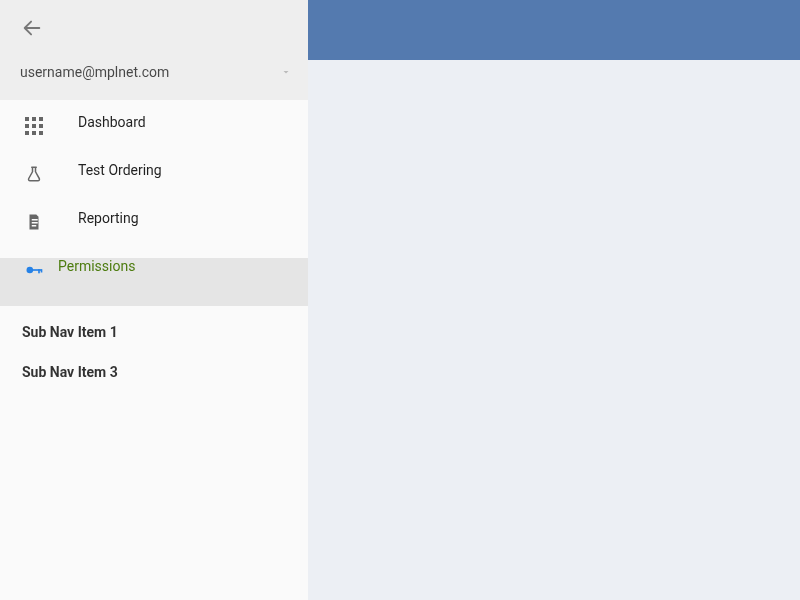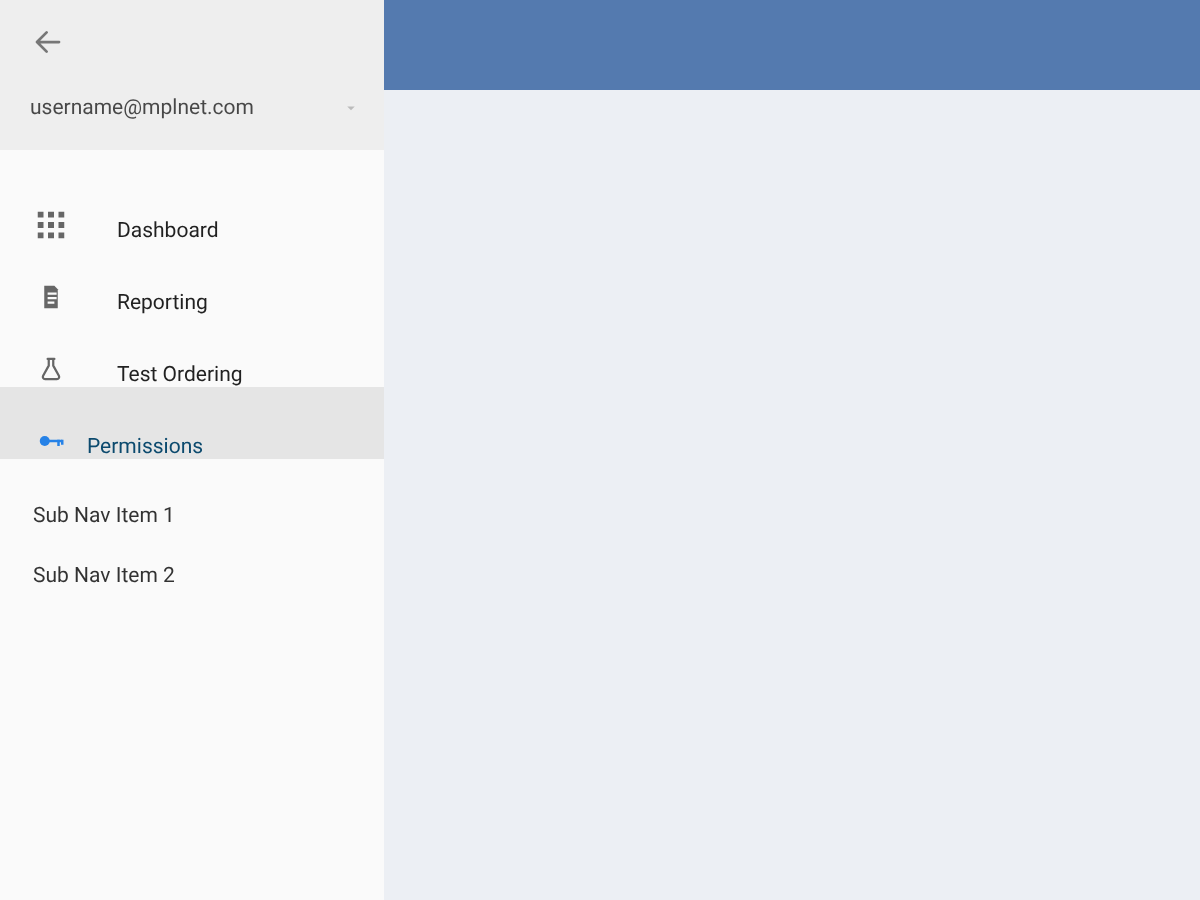--- a/index.html
+++ b/index.html
@@ -1,31 +1,31 @@
 <!DOCTYPE html>
 <html><head>
   <meta charset="utf-8">
   <style>
     * { box-sizing: border-box; margin: 0; padding: 0; }
     body { font-family: Roboto, Arial, sans-serif; width: 800px; height: 600px; overflow: hidden; background: #eceff4; }
     .app { display: flex; width: 800px; height: 600px; }
-    .sidebar { width: 256px; background: #fafafa; display: flex; flex-direction: column; box-shadow: 1px 0 2px rgba(0,0,0,0.05); }
+    .sidebar { width: 308px; background: #fafafa; display: flex; flex-direction: column; box-shadow: 1px 0 2px rgba(0,0,0,0.05); }
     .sidebar-header { background: #eeeeee; padding: 16px 16px 20px 20px; }
     .back-arrow { width: 24px; height: 24px; display: flex; align-items: center; justify-content: center; cursor: pointer; margin-bottom: 24px; color: #777; }
     .user-row { display: flex; align-items: center; justify-content: space-between; cursor: pointer; }
     .user-email { font-size: 14px; color: rgba(0,0,0,0.70); }
     .dropdown-caret { color: #bbb; }
     .nav { padding-top: 14px; }
-    .nav-item { display: flex; align-items: flex-end; height: 48px; padding: 0 20px 0 22px; cursor: pointer; }
+    .nav-item { display: flex; align-items: flex-start; height: 48px; padding: 0 20px 0 22px; cursor: pointer; }
     .nav-icon { width: 24px; height: 24px; display: flex; align-items: center; justify-content: center; color: #666; flex-shrink: 0; }
     .nav-label { margin-left: 32px; font-size: 14px; color: rgba(0,0,0,0.87); }
     .nav-item.active { background: #e5e5e5; }
     .nav-item.active .nav-icon { color: #2682e7; }
-    .nav-item.active .nav-label { color: #0c4a6e; margin-left: 12px; }
-    .subnav { padding-top: 18px; }
+    .nav-item.active .nav-label { color: #4d7c0f; margin-left: 12px; }
+    .subnav { padding-top: 6px; font-weight: bold; }
     .subnav-item { height: 40px; display: flex; align-items: center; padding: 0 22px; font-size: 14px; color: rgba(0,0,0,0.80); cursor: pointer; }
     .main { flex: 1; display: flex; flex-direction: column; }
     .topbar { height: 60px; background: #547aaf; }
     .content { flex: 1; background: #eceff4; }
     svg { display: block; }
   </style>
 </head>
 <body>
 
 <div class="app">
@@ -61,37 +61,37 @@
               <rect x="0" y="14" width="4" height="4"></rect>
               <rect x="7" y="14" width="4" height="4"></rect>
               <rect x="14" y="14" width="4" height="4"></rect>
             </svg>
         </span>
         <span class="nav-label">Dashboard</span>
       </div>
 
       <div class="nav-item">
         <span class="nav-icon">
+          <svg width="18" height="18" viewBox="0 0 24 24" fill="none" stroke="currentColor" stroke-width="2" stroke-linecap="round" stroke-linejoin="round">
+              <path d="M9 3h6M10 3v6l-5 9a2 2 0 0 0 1.75 3h10.5A2 2 0 0 0 19 18l-5-9V3"></path>
+            </svg>
+        </span>
+        <span class="nav-label">Test Ordering</span>
+      </div>
+
+      <div class="nav-item">
+        <span class="nav-icon">
           <svg width="18" height="18" viewBox="0 0 24 24" fill="currentColor">
               <path d="M6 2h9l3 3v17H6V2z" fill="currentColor"></path>
               <rect x="9" y="8" width="8" height="2" fill="#fafafa"></rect>
               <rect x="9" y="12" width="8" height="2" fill="#fafafa"></rect>
               <rect x="9" y="16" width="6" height="2" fill="#fafafa"></rect>
             </svg>
         </span>
         <span class="nav-label">Reporting</span>
-      </div>
-
-      <div class="nav-item">
-        <span class="nav-icon">
-          <svg width="18" height="18" viewBox="0 0 24 24" fill="none" stroke="currentColor" stroke-width="2" stroke-linecap="round" stroke-linejoin="round">
-              <path d="M9 3h6M10 3v6l-5 9a2 2 0 0 0 1.75 3h10.5A2 2 0 0 0 19 18l-5-9V3"></path>
-            </svg>
-        </span>
-        <span class="nav-label">Test Ordering</span>
       </div>
 
 
 
       <div class="nav-item active">
         <span class="nav-icon">
           <svg width="20" height="20" viewBox="0 0 24 24" fill="currentColor">
               <circle cx="7" cy="12" r="4"></circle>
               <rect x="10" y="11" width="11" height="2"></rect>
               <rect x="17" y="11" width="2" height="5"></rect>
@@ -100,21 +100,21 @@
         </span>
         <span class="nav-label">Permissions</span>
       </div>
     </nav>
 
     <div class="subnav">
       <div class="subnav-item">
         <span>Sub Nav Item 1</span>
       </div>
       <div class="subnav-item">
-        <span>Sub Nav Item 2</span>
+        <span>Sub Nav Item 3</span>
       </div>
     </div>
   </aside>
 
   <main class="main">
     <div class="topbar"></div>
     <div class="content"></div>
   </main>
 </div>
 

